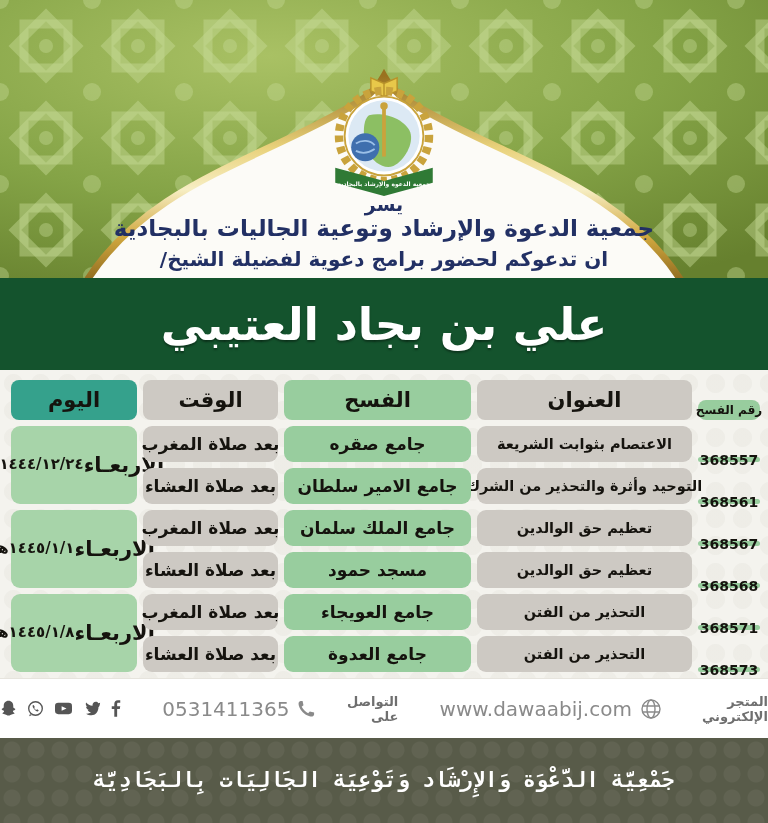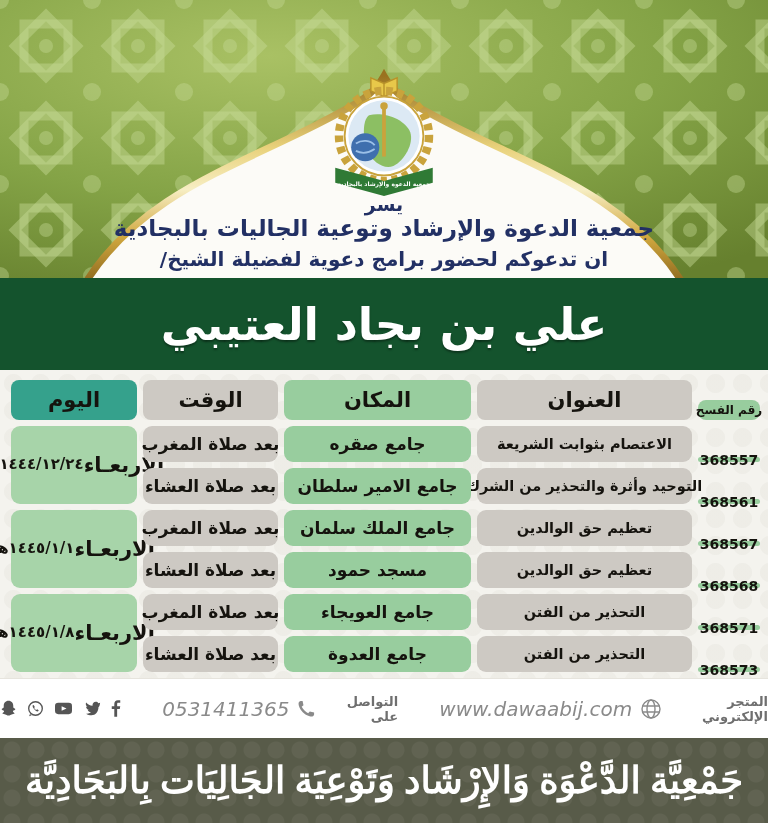--- a/index.html
+++ b/index.html
@@ -53,33 +53,33 @@
   .r1{grid-row:1} .r2{grid-row:2} .r3{grid-row:3} .r4{grid-row:4}
   .r5{grid-row:5} .r6{grid-row:6} .r7{grid-row:7}
   .dspan1{grid-row:2 / span 2} .dspan2{grid-row:4 / span 2} .dspan3{grid-row:6 / span 2}
 
   
   .contact { width:768px; height:60px; background:#ffffff; border-top:1px solid #e6e4dd;
              display:flex; direction:rtl; align-items:center; justify-content:center;
              color:#7d7d7d; gap:14px; }
   .contact .lbl { font-size:13px; font-weight:bold; color:#6f6f6f; }
   .contact .val { font-size:20px; direction:ltr; color:#8a8a8a;
-                  font-family:"DejaVu Sans", sans-serif;font-style:italic; }
+                  font-family:"DejaVu Sans", sans-serif; }
   .contact .grp { display:flex; align-items:center; gap:8px; }
   .spacer { width:16px; }
   .icn { display:inline-flex; align-items:center; }
   .socials { display:flex; direction:ltr; gap:10px; align-items:center; }
 
   
   .bottom { width:768px; height:85px; background-color:#585b49;
             background-image:radial-gradient(rgba(255,255,255,.05) 8px, transparent 9px);
             background-size:24px 24px;
             display:flex; align-items:center; justify-content:center; }
-  .bottom .callig { color:#fff; font-size:37px; font-weight:bold;
-                    font-family:Liberation Serif, serif; }
+  .bottom .callig { color:#fff; font-size:21px; font-weight:bold;
+                    font-family:Liberation Mono, monospace; }
 </style>
 </head>
 <body>
 
 <div class="poster">
 
   <div class="top">
     <svg class="bg" width="768" height="278" viewBox="0 0 768 278">
       <defs>
         <radialGradient id="gbase" cx="35%" cy="20%" r="95%">
@@ -151,21 +151,21 @@
 
   <div class="banner">
     <div class="name">علي بن بجاد العتيبي</div>
   </div>
 
   <div class="main">
     <div class="schedule">
 
       <div class="cell hdr green permit-hdr c1 r1">رقم الفسح</div>
       <div class="cell hdr gray c2 r1">العنوان</div>
-      <div class="cell hdr green c3 r1">المكان</div>
+      <div class="cell hdr green c3 r1">الفسح</div>
       <div class="cell hdr gray c4 r1">الوقت</div>
       <div class="cell hdr teal c5 r1">اليوم</div>
 
       <div class="cell dayc c5 dspan1">
         <span class="dname">الاربعـاء</span>
         <span class="ddate">١٤٤٤/١٢/٢٤هـ</span>
       </div>
       <div class="cell dayc c5 dspan2">
         <span class="dname">الاربعـاء</span>
         <span class="ddate">١٤٤٥/١/١هـ</span>

